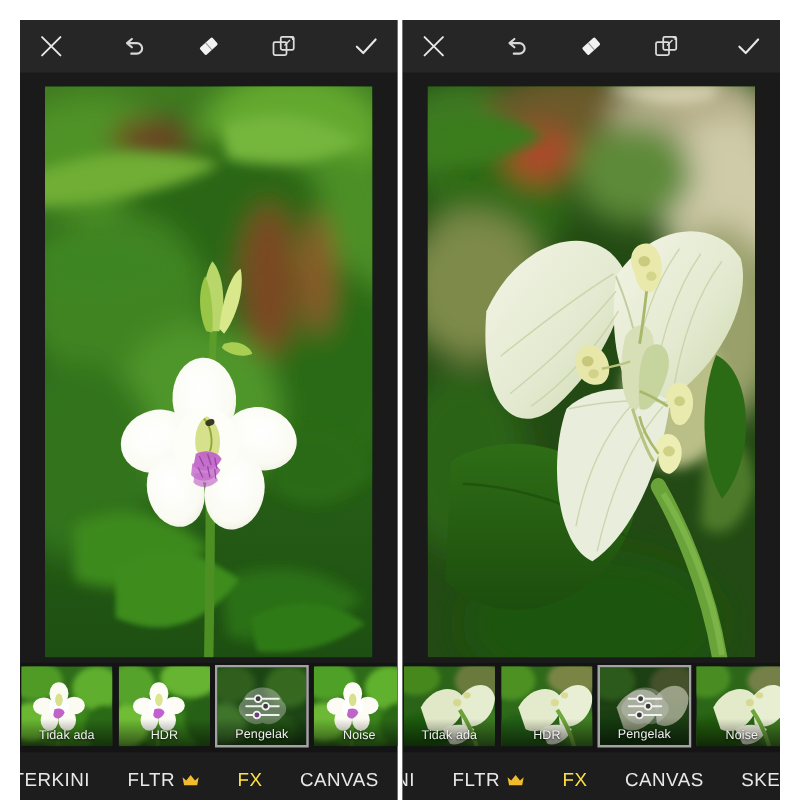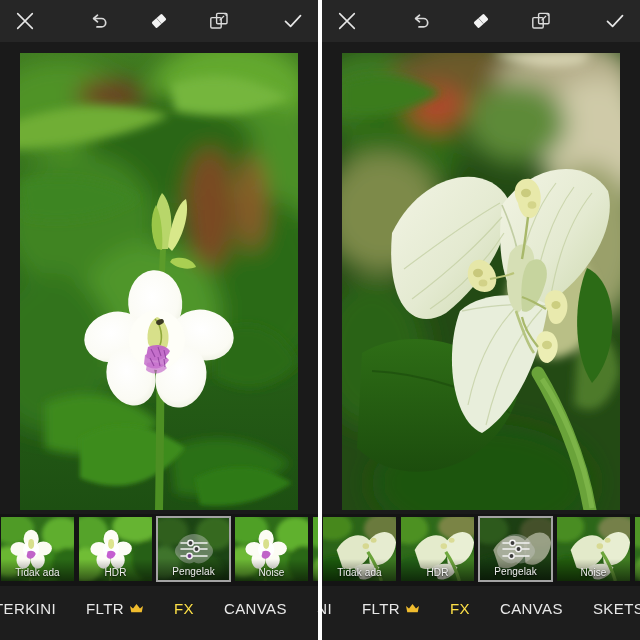--- a/index.html
+++ b/index.html
@@ -8,21 +8,21 @@
     width:640px; height:640px;
     background:#ffffff;
     font-family:"Liberation Sans", sans-serif;
     overflow:hidden;
   }
   .screen {
     width:640px; height:640px;
     display:flex;
     background:#ffffff;
     gap:4px;
-    padding:0;
+    padding:16px;
   }
   .panel {
     width:318px; height:640px;
     background:#1c1c1c;
     position:relative;
     display:flex;
     flex-direction:column;
     overflow:hidden;
   }
 

